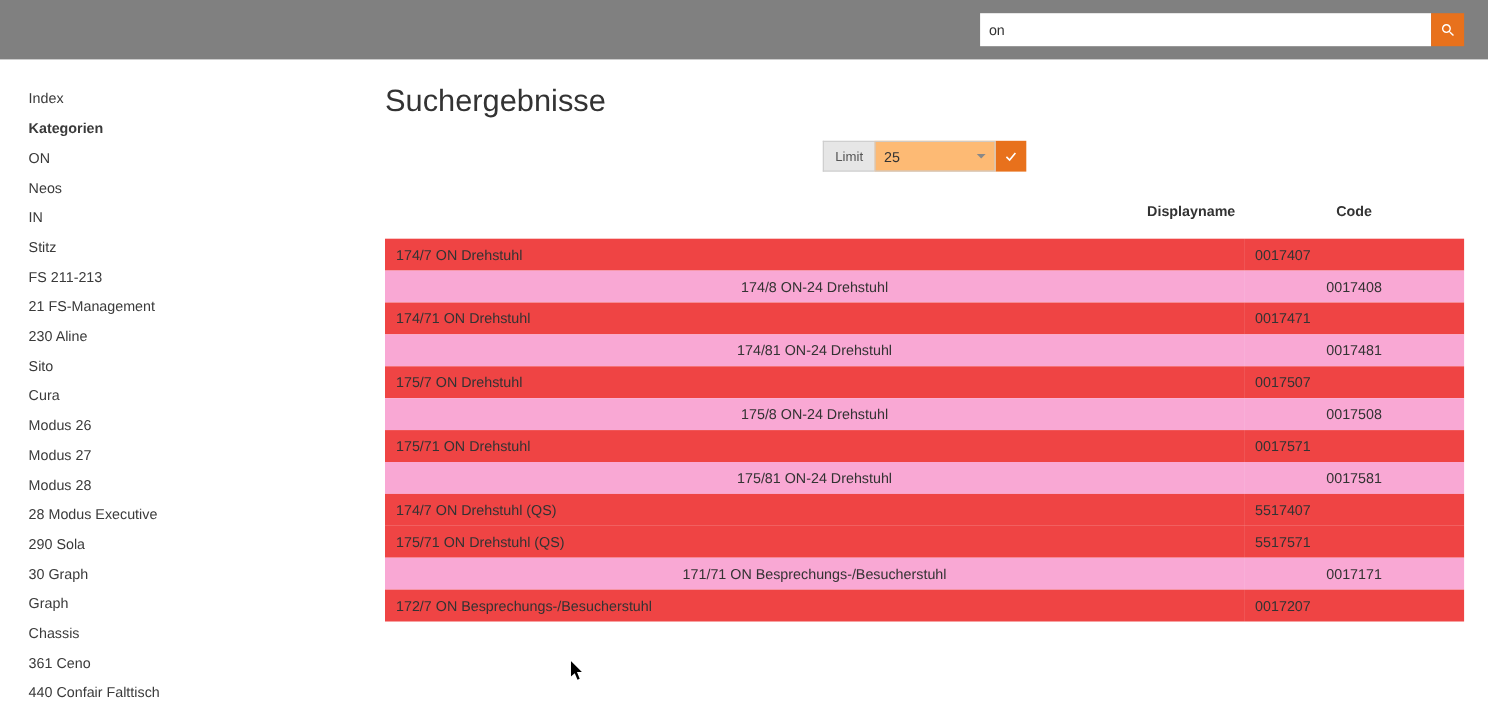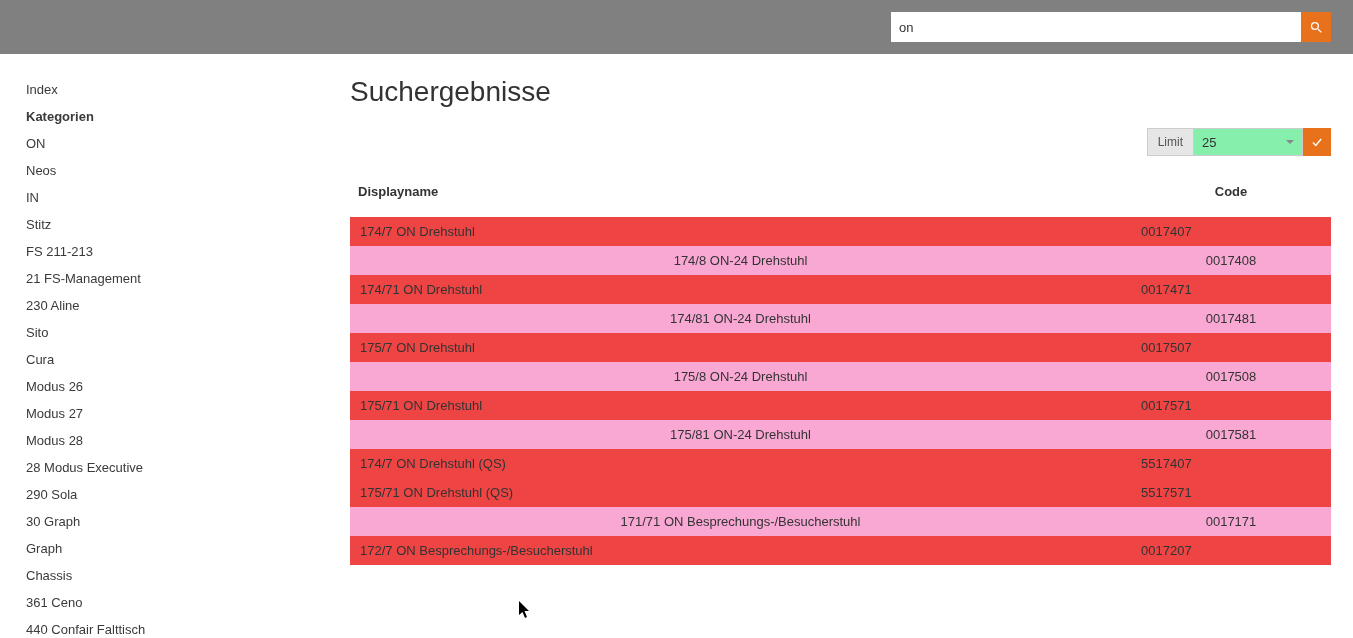--- a/index.html
+++ b/index.html
@@ -73,38 +73,38 @@
   }
   .page-title {
     font-size: 28px;
     font-weight: 400;
     color: #333;
     margin-bottom: 20px;
     padding-left: 0;
   }
   .limit-row {
     display: flex;
-    justify-content: flex-end;
+    justify-content: center;
     align-items: stretch;
     margin-bottom: 18px;
     height: 28px;
   }
   .limit-label {
     background: #e6e6e6;
     border: 1px solid #ccc;
     border-right: none;
     padding: 0 10px;
     display: flex;
     align-items: center;
     font-size: 12px;
     color: #555;
   }
   .limit-select {
     border: 1px solid #ccc;
-    background: #86efac;
+    background: #fdba74;
     width: 110px;
     padding: 0 8px;
     display: flex;
     align-items: center;
     font-size: 13px;
     position: relative;
     cursor: pointer;
   }
   .limit-select::after {
     content: "";
@@ -136,21 +136,21 @@
     border-collapse: collapse;
   }
   .results-table th {
     text-align: center;
     font-size: 13px;
     font-weight: bold;
     padding: 10px 8px 18px 8px;
     color: #333;
   }
   .results-table th.col-display {
-    text-align: left;
+    text-align: right;
   }
   .results-table td {
     padding: 7px 10px;
     font-size: 13px;
     color: #333;
   }
   .results-table tr.odd td {
     background: #ef4444;
   }
   .results-table tr.even td {

